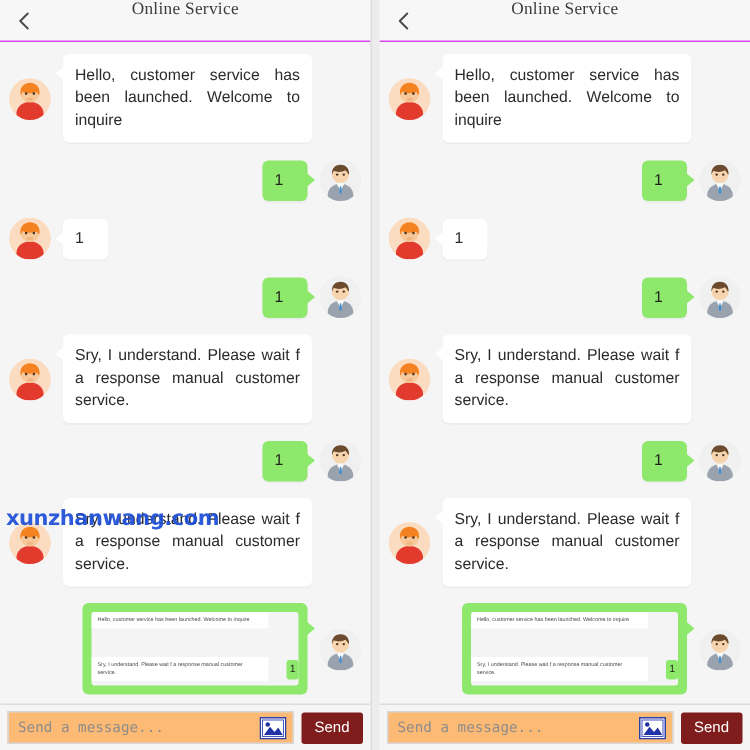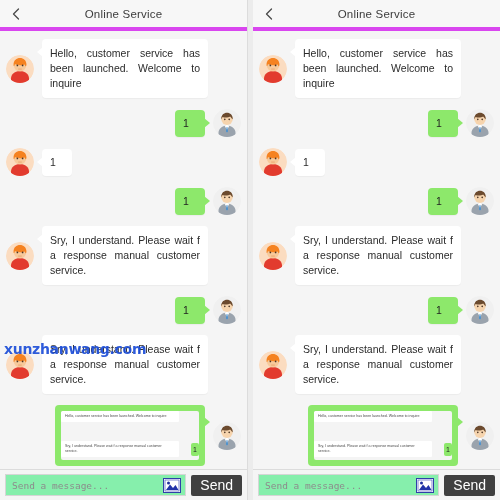--- a/index.html
+++ b/index.html
@@ -12,22 +12,22 @@
   .panel{
     width:247px;height:500px;background:#f5f5f5;
     display:flex;flex-direction:column;position:relative;overflow:hidden;
   }
   .panel.left{border-right:1px solid #dcdcdc;}
   .gap{width:5px;height:500px;background:#ececec;}
 
   
   .header{
     height:27px;flex:0 0 27px;background:#f7f7f7;
-    border-bottom:4px solid #d946ef;
-    display:flex;align-items:center;position:relative;
+    border-bottom:1px solid #d946ef;
+    display:flex;align-items:flex-start;position:relative;font-family:Liberation Serif, serif;
   }
   .back-icon{
     position:absolute;left:10px;top:50%;transform:translateY(-50%);
     width:12px;height:12px;cursor:pointer;
   }
   .back-icon svg{display:block;}
   .header-title{
     width:100%;text-align:center;font-size:11.5px;color:#3c3c3c;
     letter-spacing:.2px;
   }
@@ -109,31 +109,31 @@
     font-family:"DejaVu Sans",sans-serif;
   }
 
   
   .composer{
     flex:0 0 31px;height:31px;background:#f5f5f5;
     border-top:1px solid #dcdcdc;
     display:flex;align-items:center;padding:0 5px;box-sizing:border-box;gap:5px;
   }
   .input-wrap{
-    flex:1 1 auto;height:22px;background:#86efac;border:1px solid #d6d6d6;
+    flex:1 1 auto;height:22px;background:#fdba74;border:1px solid #d6d6d6;
     display:flex;align-items:center;padding:0 4px;box-sizing:border-box;
   }
   .msg-input{
     flex:1 1 auto;border:0;outline:0;background:transparent;
     font-family:"DejaVu Sans Mono",monospace;font-size:9.5px;color:#555;
   }
   .msg-input::placeholder{color:#8c8c8c;}
   .pic-icon{width:18px;height:15px;flex:0 0 18px;cursor:pointer;}
   .send-btn{
-    flex:0 0 auto;background:#404040;color:#fff;font-size:14px;
+    flex:0 0 auto;background:#7f1d1d;color:#fff;font-size:10px;
     padding:4px 9px;border-radius:2px;cursor:pointer;line-height:13px;
   }
 </style>
 </head>
 <body>
 
 <div class="stage">
 
   <div class="panel left">
 

